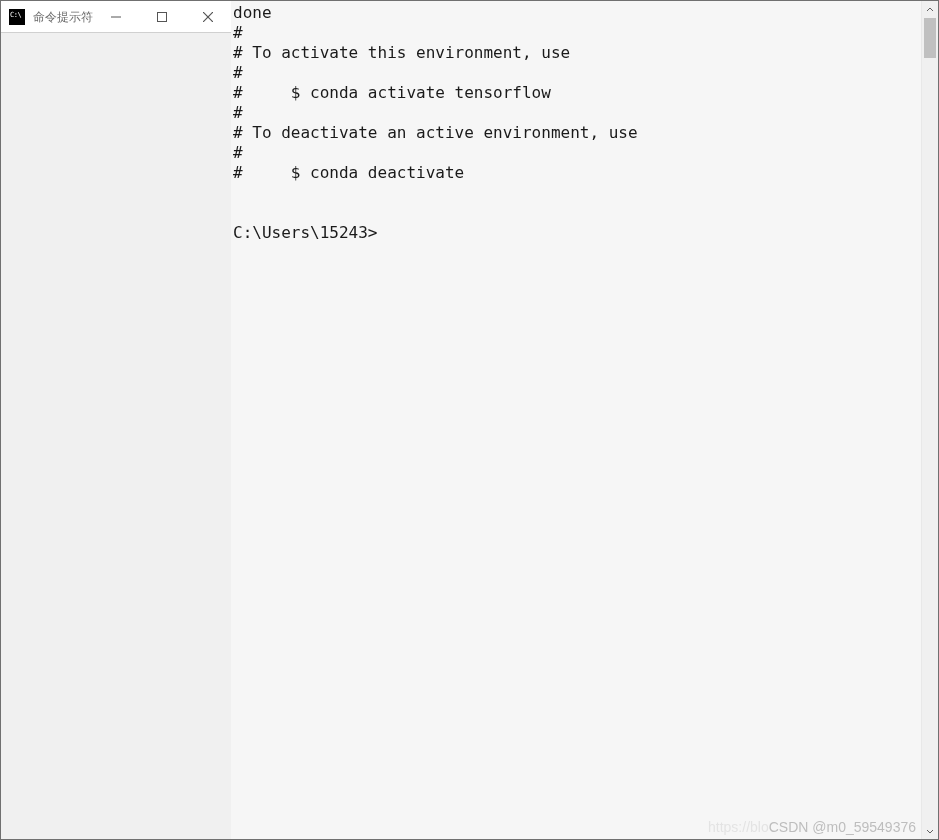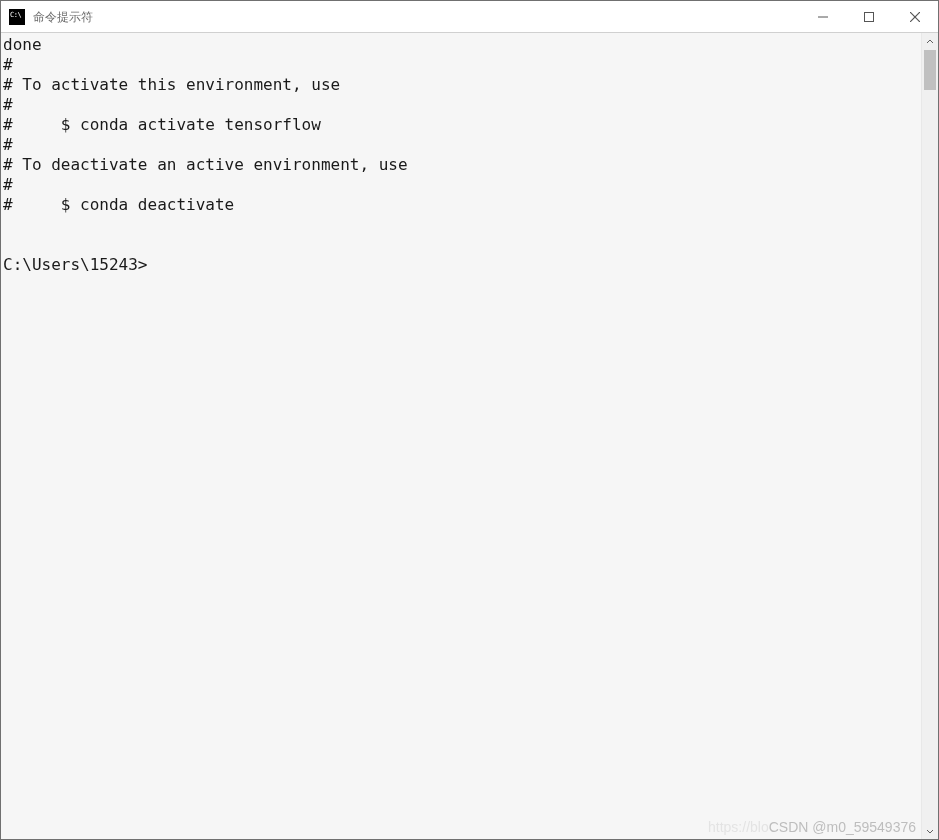--- a/index.html
+++ b/index.html
@@ -1,21 +1,21 @@
 <!DOCTYPE html>
 <html><head>
 <meta charset="utf-8">
 <style>
   * { box-sizing: border-box; margin: 0; padding: 0; }
   html, body { width: 939px; height: 840px; overflow: hidden; font-family: "Segoe UI", Tahoma, sans-serif; }
   .window {
     width: 939px; height: 840px;
     border: 1px solid #707070;
     background: #f0f0f0;
-    display: flex; flex-direction: column;
+    display: flex; 
   }
   .titlebar {
     height: 32px;
     background: #ffffff;
     display: flex; align-items: center;
     border-bottom: 1px solid #d0d0d0;
     user-select: none;
   }
   .titlebar .app-icon {
     width: 16px; height: 16px;

